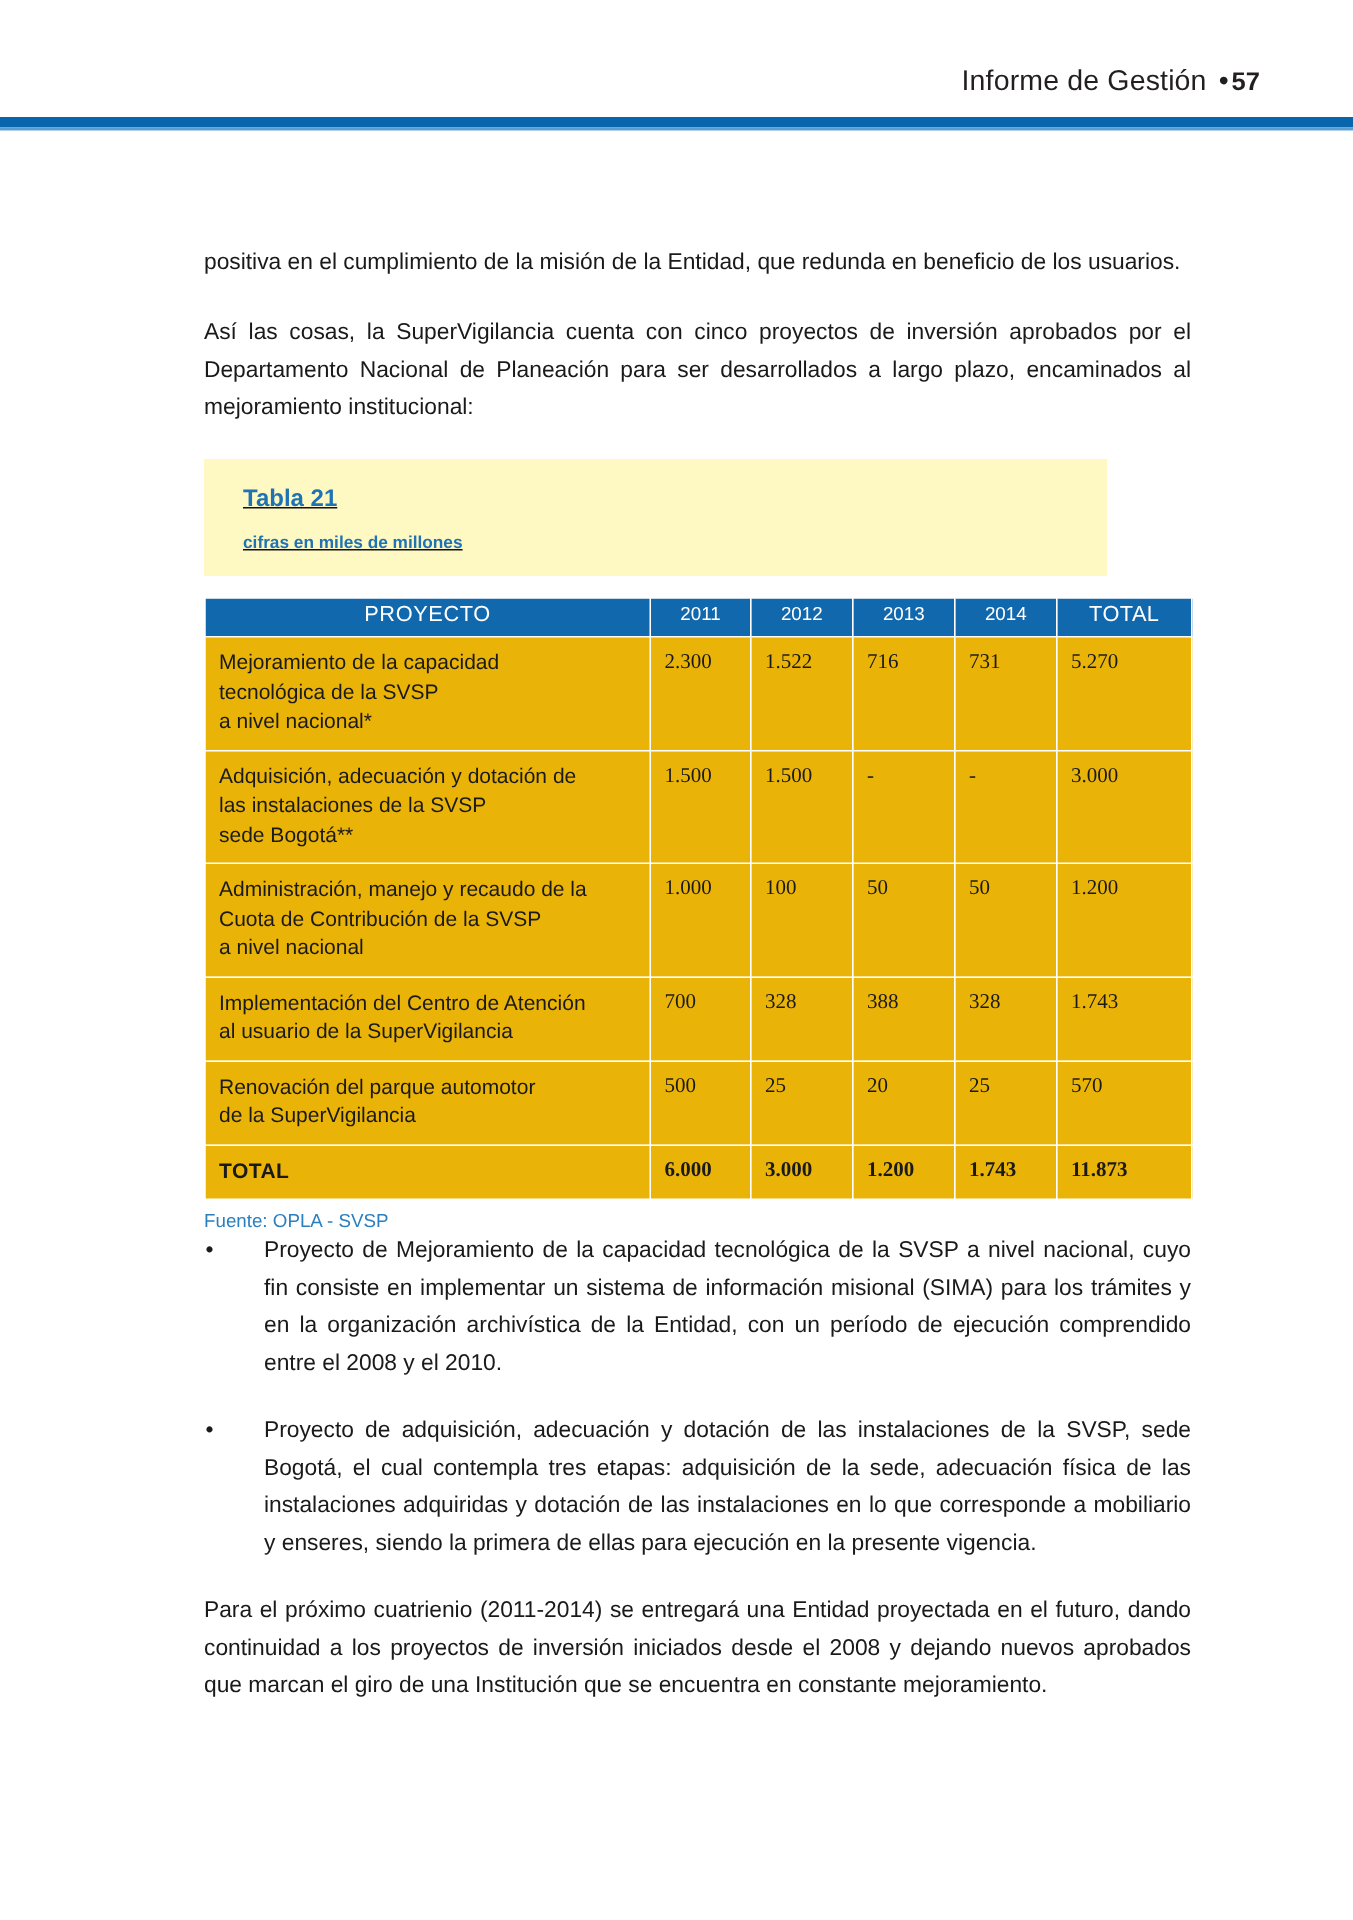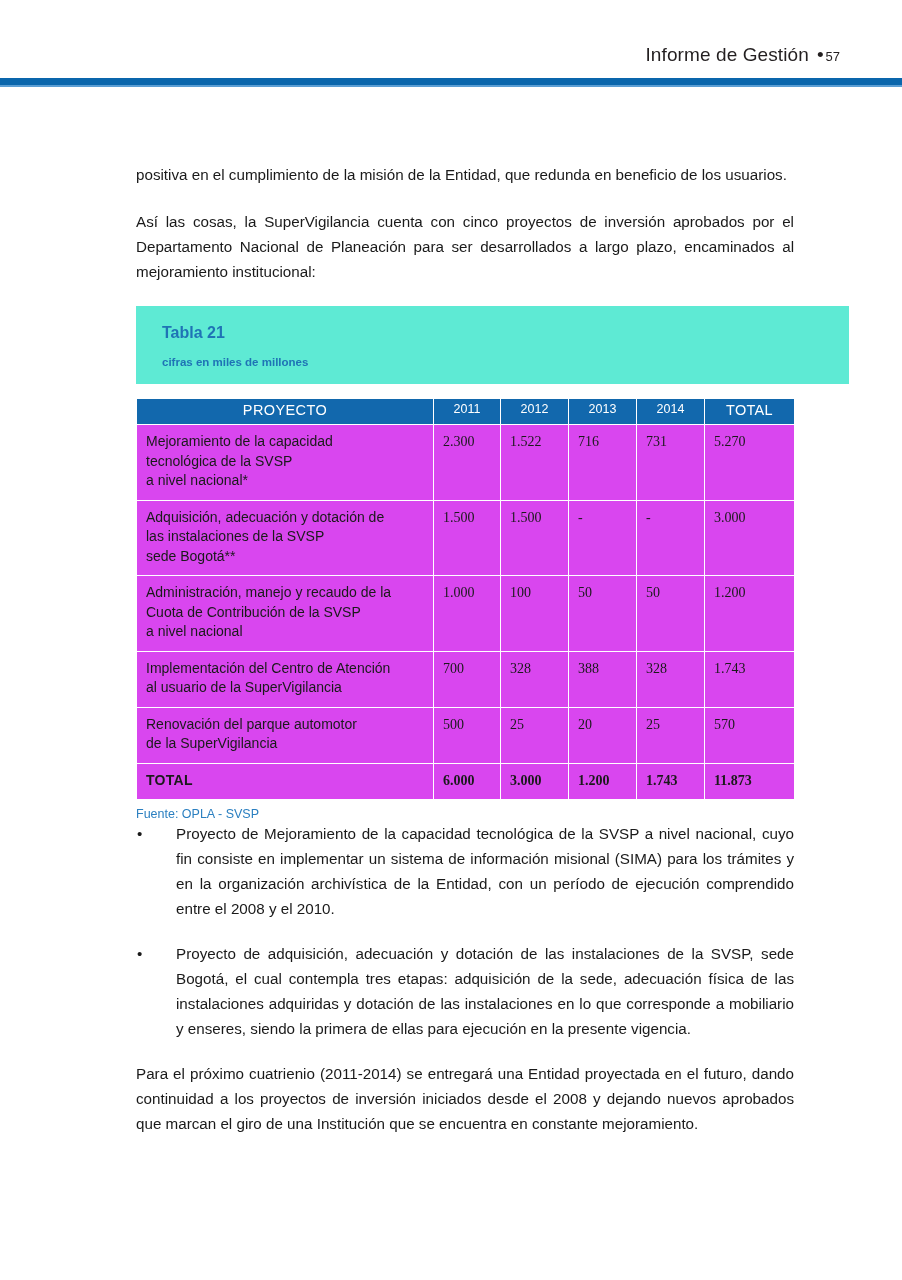--- a/index.html
+++ b/index.html
@@ -31,22 +31,22 @@
     font-size: 19px;
     color: #231f20;
     letter-spacing: .1px;
   }
   .header-dot {
     font-size: 19px;
     color: #231f20;
     padding: 0 2px 0 8px;
   }
   .header-pageno {
-    font-size: 13px;
-    font-weight: normal;
+    font-size: 17px;
+    font-weight: bold;
     color: #231f20;
   }
 
   .header-rule-dark {
     position: absolute;
     top: 78px;
     left: 0;
     width: 902px;
     height: 7px;
     background: #0a66ac;
@@ -74,24 +74,25 @@
     text-align: justify;
     color: #1a1a1a;
   }
   p.body-text.last {
     margin-bottom: 0;
   }
 
   
   .table-caption-box {
     margin: 0 0 14px 0;
-    background: #5eead4;
+    background: #fef9c3;
     padding: 18px 26px 16px 26px;
     box-sizing: border-box;
-    width: 713px;
+    width: 602px;
+    text-decoration: underline;
   }
   .caption-label {
     font-size: 16px;
     font-weight: bold;
     color: #1f73b5;
     margin-bottom: 14px;
   }
   .caption-title {
     font-size: 16px;
     font-weight: bold;
@@ -133,21 +134,21 @@
     text-align: center;
     font-size: 12.5px;
   }
   th.col-total {
     text-align: center;
     font-size: 14.5px;
     letter-spacing: .3px;
   }
 
   table.invest tbody td {
-    background: #d946ef;
+    background: #eab308;
     font-size: 14px;
     line-height: 19.5px;
     color: #1a1a1a;
     padding: 7px 9px 9px 9px;
   }
   td.cell-name {
     text-align: left;
   }
   td.cell-num {
     padding-right: 11px;

